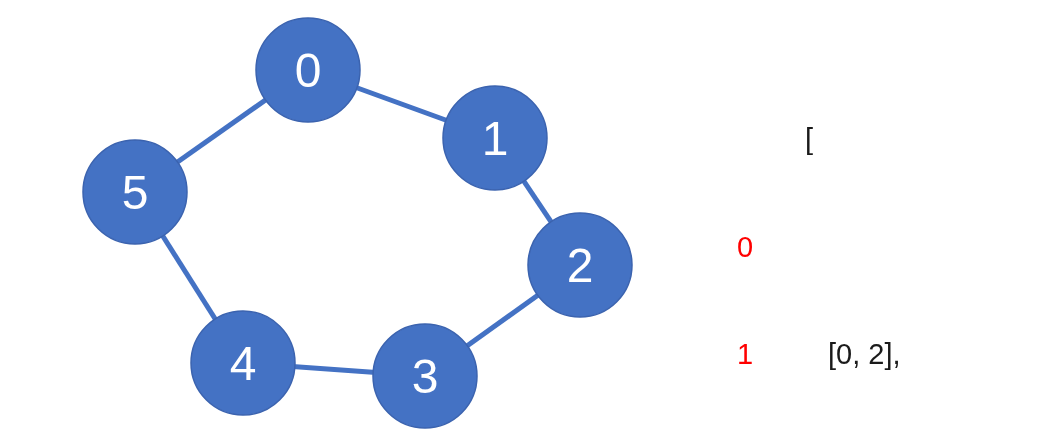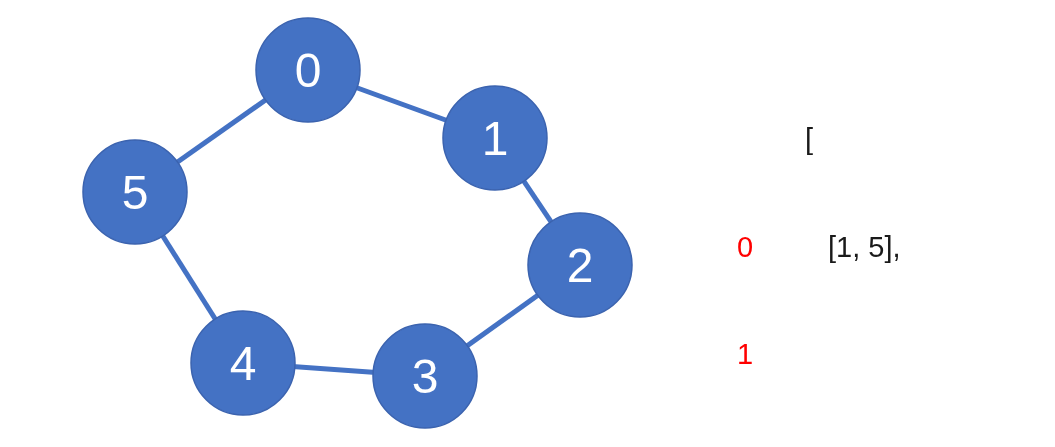--- a/index.html
+++ b/index.html
@@ -67,24 +67,24 @@
       <circle cx="135" cy="192" r="52" fill="#4472C4" stroke="#3B63AF" stroke-width="1.5"></circle>
       <text x="135" y="192" dy="0.35em" text-anchor="middle" fill="#FFFFFF" font-size="48" font-family="&quot;Liberation Sans&quot;, sans-serif">5</text>
     </svg>
 
   <div class="adj">
     <div class="adj-line">
       <span class="adj-outer">[</span>
     </div>
     <div class="adj-line">
       <span class="adj-index">0</span>
-      <span class="adj-value">[1, 5],</span>
     </div>
     <div class="adj-line">
       <span class="adj-index">1</span>
+      <span class="adj-value">[0, 2],</span>
     </div>
     <div class="adj-line">
       <span class="adj-index">2</span>
       <span class="adj-value">[1, 3],</span>
     </div>
     
     
     
     
   </div>

